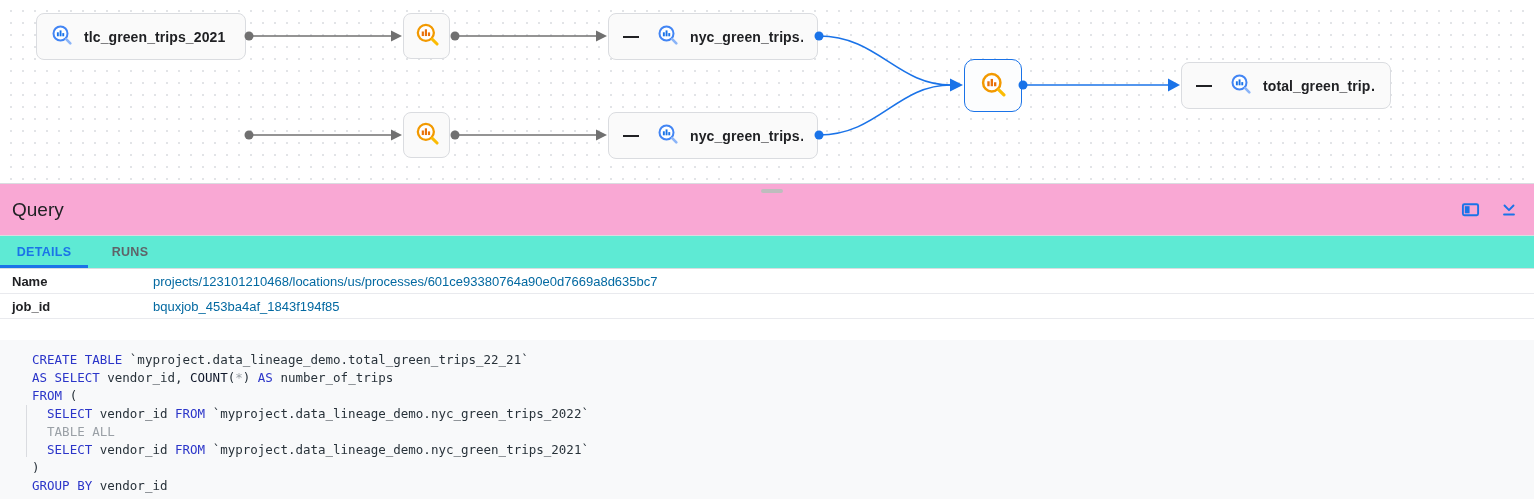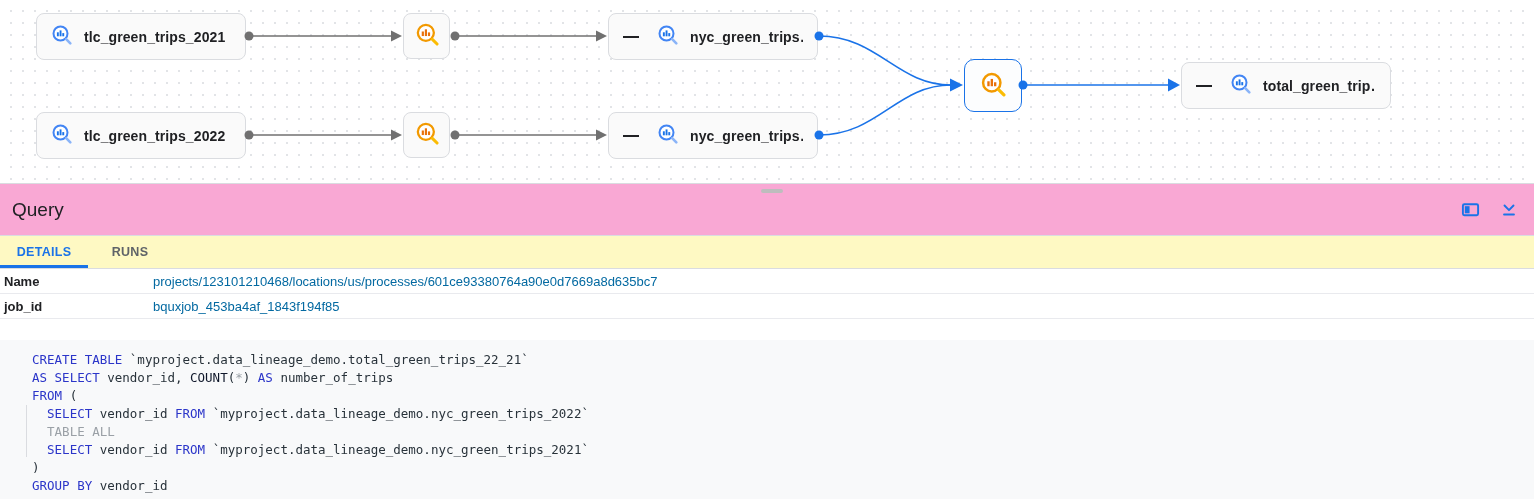--- a/index.html
+++ b/index.html
@@ -44,32 +44,32 @@
     padding:0 14px 0 12px; border-bottom:1px solid #dadce0; background:#f9a8d4;
   }
   .drag-handle {
     position:absolute; top:5px; left:761px; width:22px; height:4px;
     border-radius:2px; background:#bdbdbd; cursor:row-resize;
   }
   .panel-title { font-size:19px; color:#202124; font-weight:400; }
   .header-icons { margin-left:auto; display:flex; align-items:center; gap:17px; }
   .icon-btn { display:flex; align-items:center; justify-content:center; width:22px; height:22px; cursor:pointer; }
 
-  .tabs { display:flex; height:33px; border-bottom:1px solid #dadce0; background:#fef9c3; }
+  .tabs { display:flex; height:33px; border-bottom:1px solid #dadce0; background:#5eead4; }
   .tab {
     display:flex; align-items:center; justify-content:center;
     font-size:12.5px; font-weight:600; letter-spacing:.3px;
     color:#5f6368; cursor:pointer;
   }
   .tab-details { width:88px; }
   .tab-runs { width:84px; }
   .tab.active { color:#1a73e8; box-shadow:inset 0 -3px 0 #1a73e8; }
 
   .drow { display:flex; align-items:center; height:25px; border-bottom:1px solid #e9eaee; font-size:13px; background:#fff; }
-  .dlabel { width:153px; padding-left:4px; color:#202124; font-weight:600; }
+  .dlabel { width:153px; padding-left:12px; color:#202124; font-weight:600; }
   .dvalue { color:#0369a1; }
 
   .code-gap { height:21px; background:#fff; }
 
   .sql-block {
     position:relative; width:1534px; height:159px;
     background:#f8f9fa; padding:11px 0 0 32px;
     font-family:"DejaVu Sans Mono", monospace;
     font-size:12.5px; line-height:18px;
   }
@@ -125,26 +125,20 @@
         <svg width="16" height="4" viewBox="0 0 16 4">
           <use href="#minus-glyph" transform="translate(0.5,1)"></use>
         </svg>
       </span>
     <span><svg width="21" height="21" viewBox="0 0 21 21">
           <use href="#bq-blue"></use>
         </svg></span>
     <span class="gnode-label">nyc_green_trips…</span>
   </div>
 
-  <div class="gnode table-node" style="left:36px;top:112px">
-    <span><svg width="21" height="21" viewBox="0 0 21 21">
-          <use href="#bq-blue"></use>
-        </svg></span>
-    <span class="gnode-label">tlc_green_trips_2022</span>
-  </div>
 
   <div class="gnode proc-node" style="left:403px;top:112px">
     <span><svg width="24" height="24" viewBox="0 0 21 21">
           <use href="#bq-orange"></use>
         </svg></span>
   </div>
 
   <div class="gnode table-node" style="left:608px;top:112px">
     <span class="minus-wrap">
         <svg width="16" height="4" viewBox="0 0 16 4">

